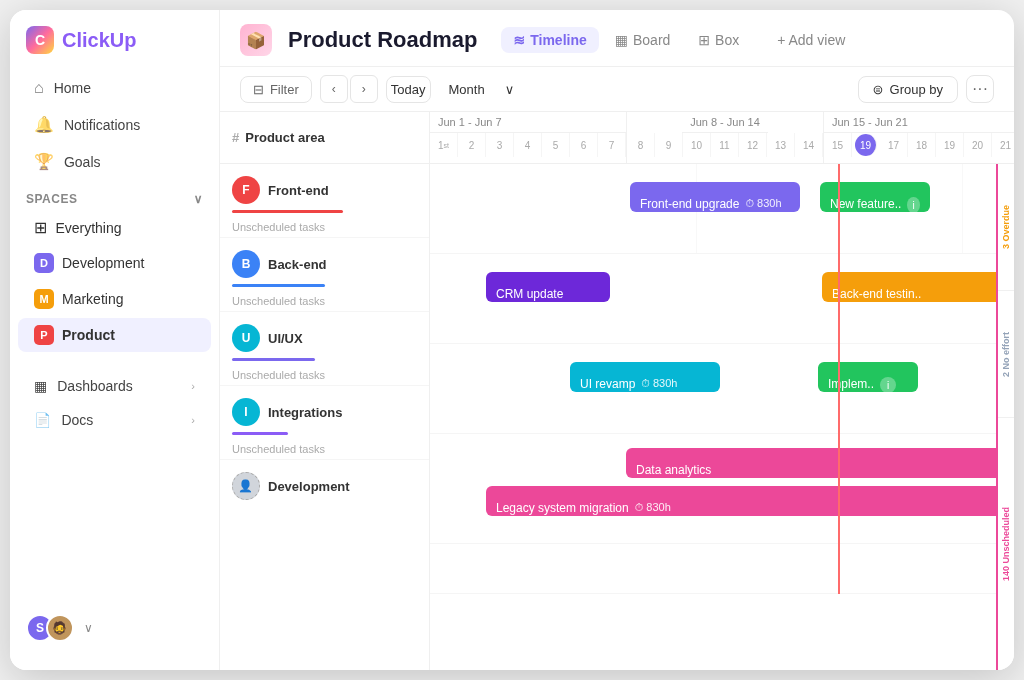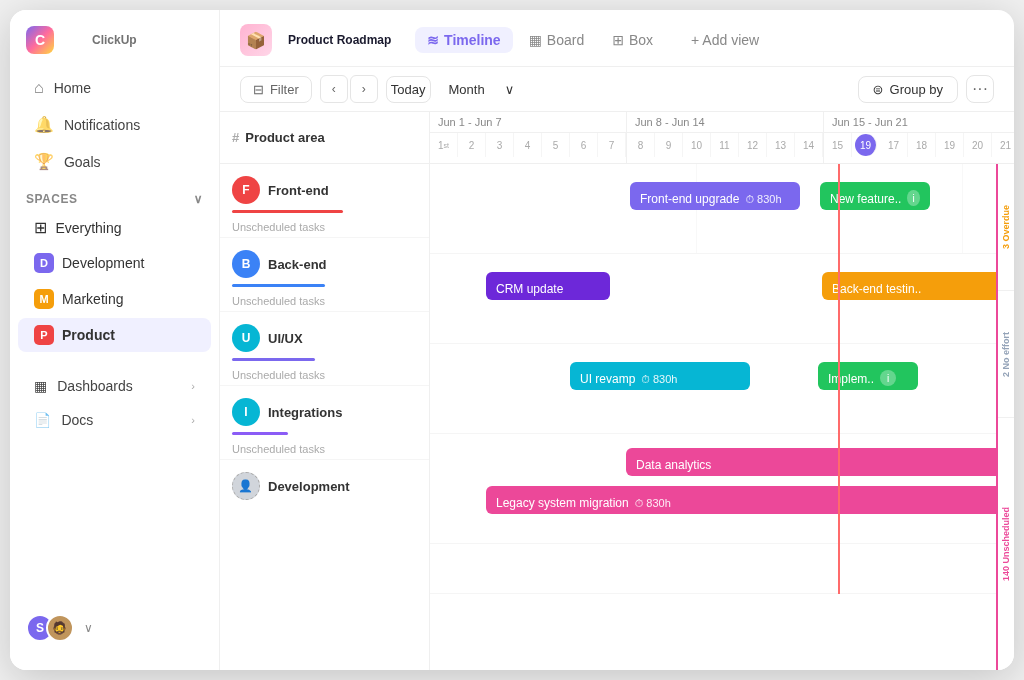--- a/index.html
+++ b/index.html
@@ -31,21 +31,21 @@
       gap: 8px;
       padding: 0 16px 16px;
     }
     .logo-icon {
       width: 28px; height: 28px;
       background: linear-gradient(135deg, #7b68ee, #ff6b9d, #ffd93d);
       border-radius: 8px;
       display: flex; align-items: center; justify-content: center;
       color: white; font-weight: bold; font-size: 14px;
     }
-    .logo-text { font-weight: 700; font-size: 12px; color: #737373; margin-left: 30px; }
+    .logo-text { font-weight: 700; font-size: 20px; color: #8b5cf6; }
 
     .nav-item {
       display: flex; align-items: center; gap: 10px;
       padding: 8px 16px; cursor: pointer; border-radius: 8px; margin: 1px 8px;
       font-size: 14px; color: #444;
     }
     .nav-icon { font-size: 16px; opacity: 0.7; }
 
     .sidebar-section-header {
       display: flex; align-items: center; justify-content: space-between;
@@ -96,21 +96,21 @@
       align-items: center;
       gap: 16px;
       padding: 14px 20px 10px;
       border-bottom: 1px solid #efefef;
     }
     .page-icon {
       width: 32px; height: 32px; border-radius: 8px;
       background: linear-gradient(135deg, #ffb3d1, #ffd6e8);
       display: flex; align-items: center; justify-content: center; font-size: 16px;
     }
-    .page-title { font-size: 12px; font-weight: 700; color: #1a1a2e; }
+    .page-title { font-size: 22px; font-weight: 700; color: #1a1a2e; }
     .view-tabs { display: flex; align-items: center; gap: 4px; margin-left: 8px; }
     .view-tab {
       display: flex; align-items: center; gap: 5px;
       padding: 5px 12px; border-radius: 8px; cursor: pointer;
       font-size: 14px; color: #888; font-weight: 500;
     }
     .view-tab.active { color: #7b68ee; background: #f0f0ff; font-weight: 600; }
     .tab-icon { font-size: 14px; }
 
     .add-view-btn {
@@ -233,22 +233,22 @@
     }
     .unscheduled-label {
       font-size: 11px; color: #aaa; margin-top: 8px; padding-bottom: 4px;
     }
 
     
     .gantt-bar {
       position: absolute;
       height: 28px;
       border-radius: 6px;
-      display: flex; align-items: flex-end;
-      padding: 4px 10px;
+      display: flex; align-items: flex-start;
+      padding: 15px 10px;
       font-size: 12px; color: white; font-weight: 500;
       white-space: nowrap; overflow: hidden;
       cursor: pointer;
       top: 16px;
     }
     .gantt-bar .bar-hours {
       font-size: 11px; opacity: 0.9; margin-left: 6px;
       display: flex; align-items: center; gap: 2px;
     }
     .gantt-bar .bar-info {
@@ -450,21 +450,21 @@
                   <div class="day-cell">1<sup style="font-size:7px">st</sup></div>
                   <div class="day-cell">2</div>
                   <div class="day-cell">3</div>
                   <div class="day-cell">4</div>
                   <div class="day-cell">5</div>
                   <div class="day-cell">6</div>
                   <div class="day-cell">7</div>
                 </div>
               </div>
 
-              <div class="week-group" style="min-width:196px;">
+              <div class="week-group" style="min-width:196px;align-items:center;">
                 <div class="week-label">Jun 8 - Jun 14</div>
                 <div class="week-days">
                   <div class="day-cell">8</div>
                   <div class="day-cell">9</div>
                   <div class="day-cell">10</div>
                   <div class="day-cell">11</div>
                   <div class="day-cell">12</div>
                   <div class="day-cell">13</div>
                   <div class="day-cell">14</div>
                 </div>
@@ -510,21 +510,21 @@
           <div style="position:relative; height:90px; border-bottom:1px solid #f5f5f5;">
             <div class="gantt-bar" style="background:#6d28d9; left:56px; width:124px; top:18px;">
               <span>CRM update</span>
             </div>
             <div class="gantt-bar" style="background:#f59e0b; left:392px; width:280px; top:18px;">
               <span>Back-end testin..</span>
             </div>
           </div>
 
           <div style="position:relative; height:90px; border-bottom:1px solid #f5f5f5;">
-            <div class="gantt-bar" style="background:#06b6d4; left:140px; width:180px; top:18px;">
+            <div class="gantt-bar" style="background:#06b6d4; left:140px; width:150px; top:18px;">
               <span>UI revamp</span>
               <span class="bar-hours">⏱ 830h</span>
             </div>
             <div class="gantt-bar" style="background:#22c55e; left:388px; width:100px; top:18px;">
               <span>Implem..</span>
               <span class="bar-info">i</span>
             </div>
           </div>
 
           <div style="position:relative; height:110px; border-bottom:1px solid #f5f5f5;">

